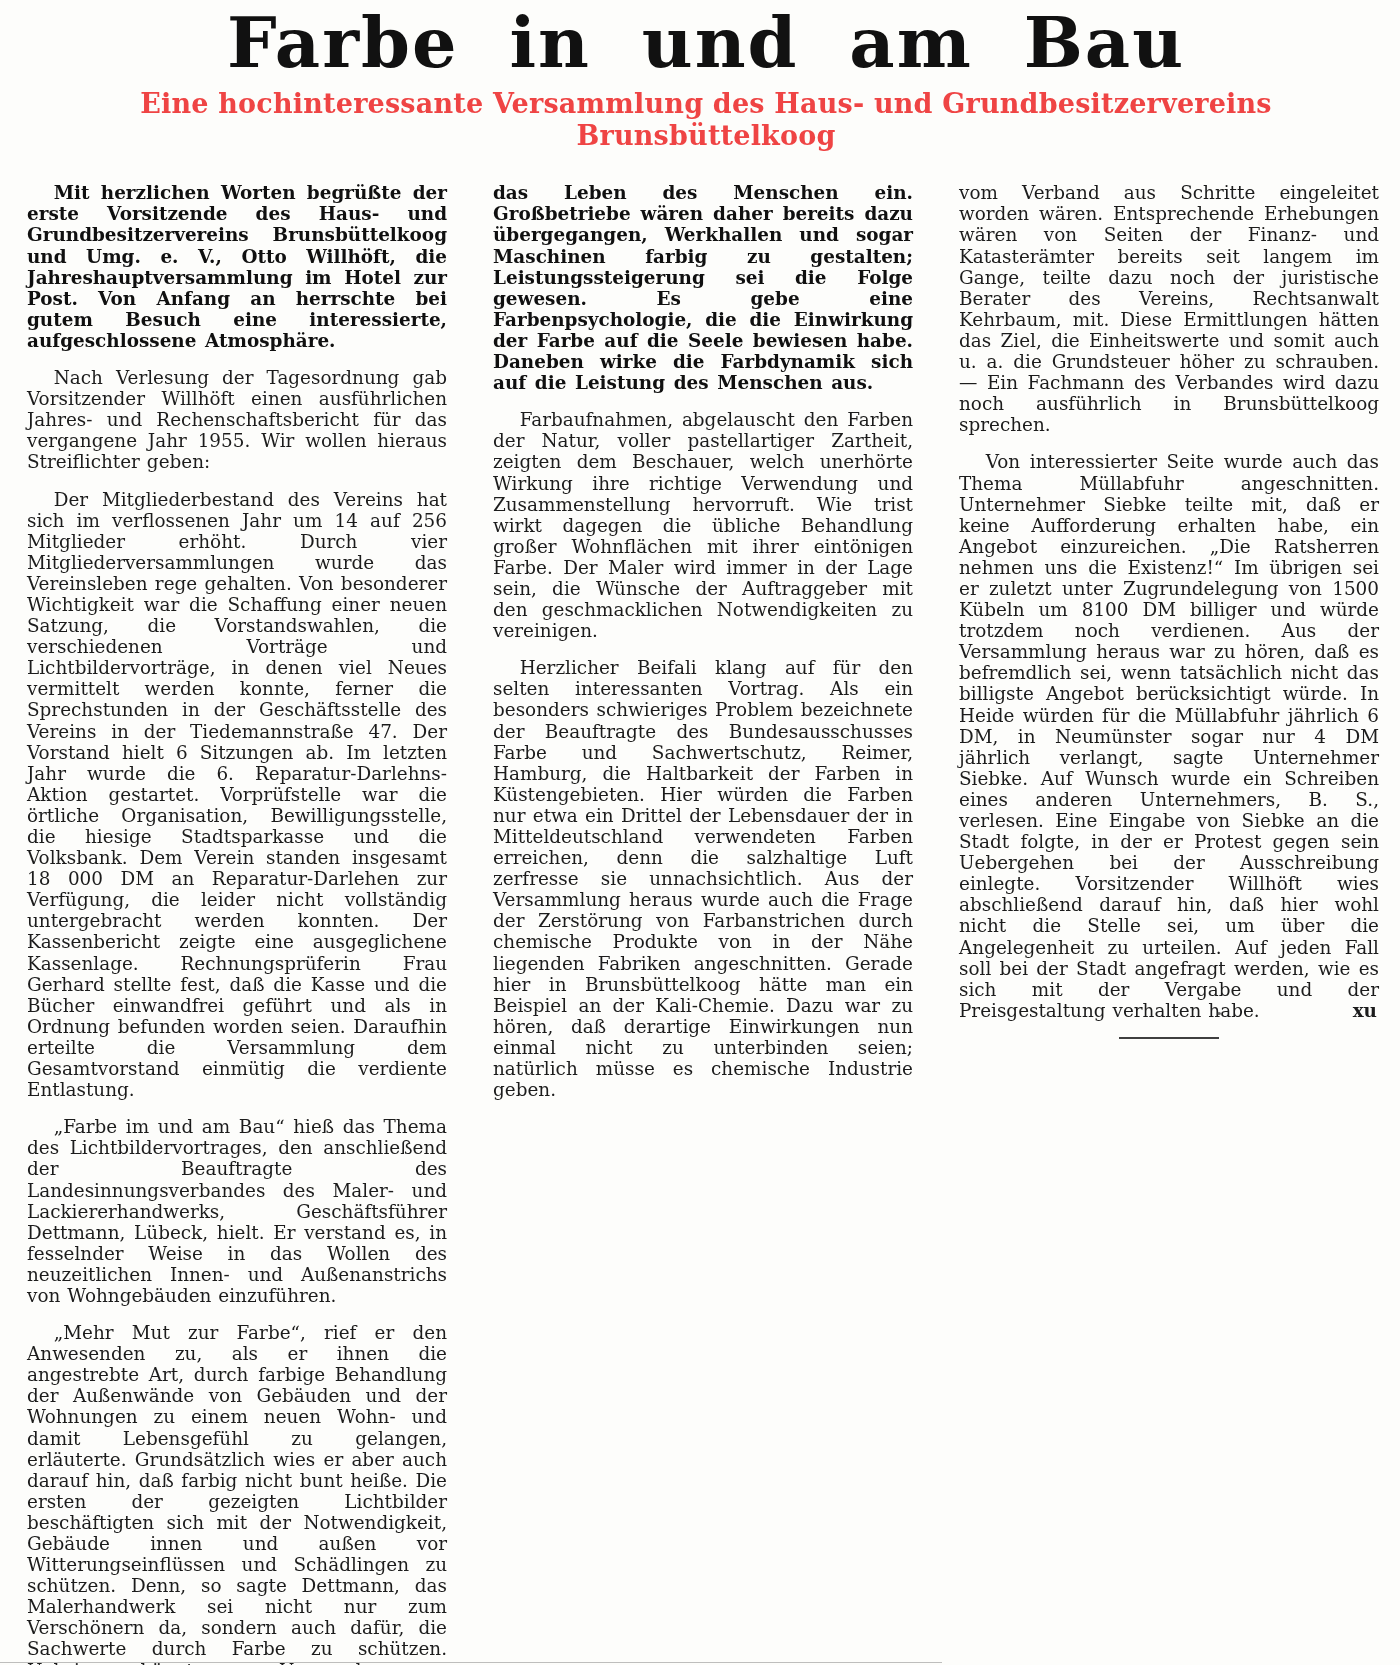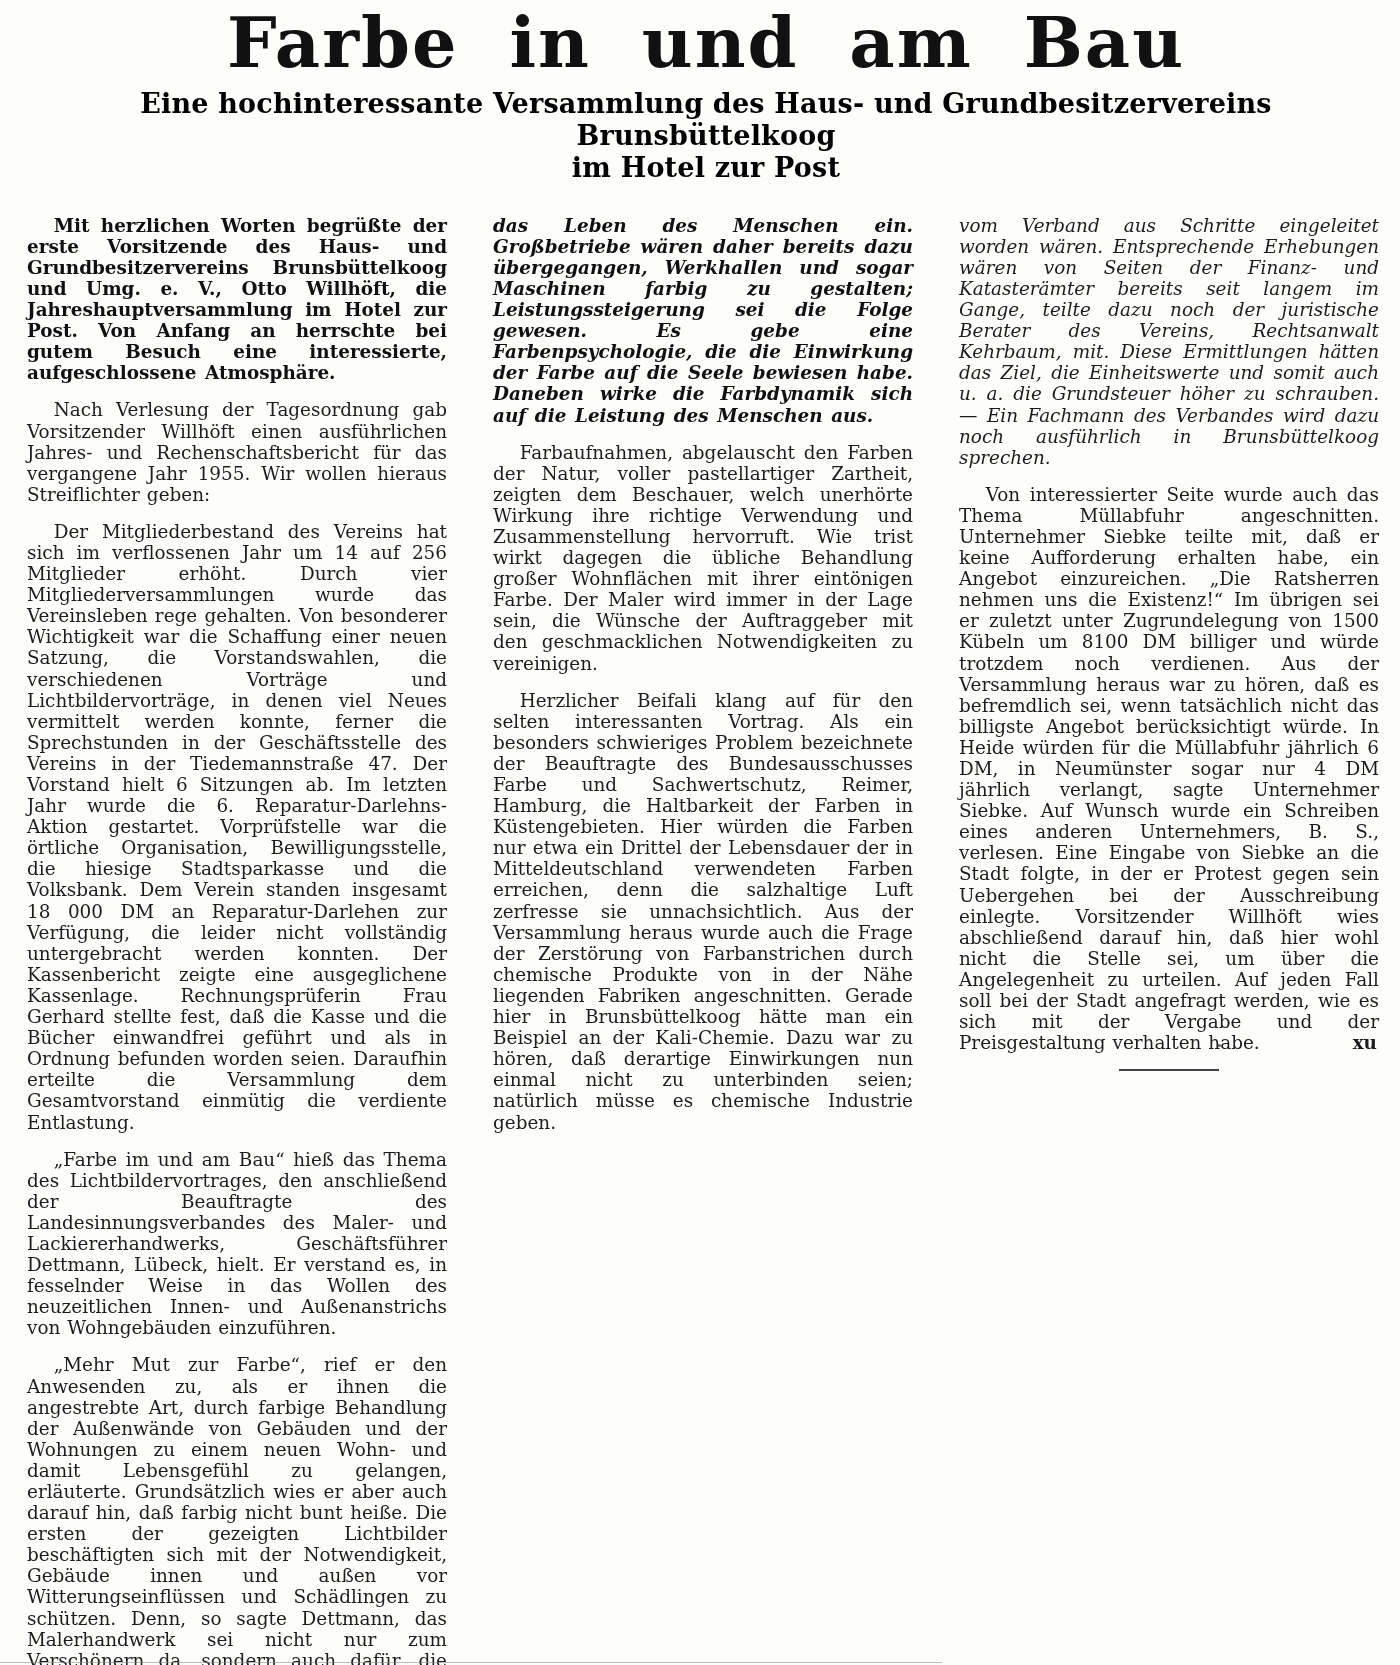--- a/index.html
+++ b/index.html
@@ -32,21 +32,21 @@
     letter-spacing: 2px;
     word-spacing: 0.35em;
     color: #111;
   }
   .subhead {
     margin: 8px 6px 0 6px;
     font-weight: bold;
     font-size: 27px;
     line-height: 1.2;
     letter-spacing: 0.2px;
-    color: #000000;
+    color: #ef4444;
   }
   .subhead span { display: block; }
   
   .columns {
     display: flex;
     gap: 14px;
     padding: 14px 5px 0 5px;
     align-items: flex-start;
   }
   .col {
@@ -57,21 +57,21 @@
     text-align: justify;
     word-spacing: 0.06em;
     color: #1c1c1c;
   }
   .col p {
     margin: 16px;
     text-indent: 1.45em;
     hyphens: auto;
     -webkit-hyphens: auto;
   }
-  .col p.noindent { text-indent: 0; font-style: italic; }
+  .col p.noindent { text-indent: 0; }
   .col p.bold {
     font-weight: bold;
     color: #101010;
     word-spacing: 0.12em;
   }
   .col p.rel { position: relative; }
   .sig {
     position: absolute;
     right: 2px;
     bottom: 0;
@@ -106,21 +106,20 @@
 </style>
 </head>
 <body>
 
 <div class="page">
 
   <header class="masthead">
     <h1 class="headline">Farbe in und am Bau</h1>
     <h2 class="subhead">
       <span>Eine hochinteressante Versammlung des Haus- und Grundbesitzervereins Brunsbüttelkoog</span>
-      <span>im Hotel zur Post</span>
     </h2>
   </header>
 
   <div class="columns">
     <div class="col">
         <p class="bold ">Mit herzlichen Worten begrüßte der erste Vorsitzende des Haus- und Grundbesitzervereins Brunsbüttelkoog und Umg. e. V., Otto Willhöft, die Jahreshauptversammlung im Hotel zur Post. Von Anfang an herrschte bei gutem Besuch eine interessierte, aufgeschlossene Atmosphäre.</p>
         <p class="">Nach Verlesung der Tagesordnung gab Vorsitzender Willhöft einen ausführlichen Jahres- und Rechenschaftsbericht für das vergangene Jahr 1955. Wir wollen hieraus Streiflichter geben:</p>
         <p class="">Der Mitgliederbestand des Vereins hat sich im verflossenen Jahr um 14 auf 256 Mitglieder erhöht. Durch vier Mitgliederversammlungen wurde das Vereinsleben rege gehalten. Von besonderer Wichtigkeit war die Schaffung einer neuen Satzung, die Vorstandswahlen, die verschiedenen Vorträge und Lichtbildervorträge, in denen viel Neues vermittelt werden konnte, ferner die Sprechstunden in der Geschäftsstelle des Vereins in der Tiedemannstraße 47. Der Vorstand hielt 6 Sitzungen ab. Im letzten Jahr wurde die 6. Reparatur-Darlehns-Aktion gestartet. Vorprüfstelle war die örtliche Organisation, Bewilligungsstelle, die hiesige Stadtsparkasse und die Volksbank. Dem Verein standen insgesamt 18 000 DM an Reparatur-Darlehen zur Verfügung, die leider nicht vollständig untergebracht werden konnten. Der Kassenbericht zeigte eine ausgeglichene Kassenlage. Rechnungsprüferin Frau Gerhard stellte fest, daß die Kasse und die Bücher einwandfrei geführt und als in Ordnung befunden worden seien. Daraufhin erteilte die Versammlung dem Gesamtvorstand einmütig die verdiente Entlastung.</p>
         <p class="">„Farbe im und am Bau“ hieß das Thema des Lichtbildervortrages, den anschließend der Beauftragte des Landesinnungsverbandes des Maler- und Lackiererhandwerks, Geschäftsführer Dettmann, Lübeck, hielt. Er verstand es, in fesselnder Weise in das Wollen des neuzeitlichen Innen- und Außenanstrichs von Wohngebäuden einzuführen.</p>
         <p class="">„Mehr Mut zur Farbe“, rief er den Anwesenden zu, als er ihnen die angestrebte Art, durch farbige Behandlung der Außenwände von Gebäuden und der Wohnungen zu einem neuen Wohn- und damit Lebensgefühl zu gelangen, erläuterte. Grundsätzlich wies er aber auch darauf hin, daß farbig nicht bunt heiße. Die ersten der gezeigten Lichtbilder beschäftigten sich mit der Notwendigkeit, Gebäude innen und außen vor Witterungseinflüssen und Schädlingen zu schützen. Denn, so sagte Dettmann, das Malerhandwerk sei nicht nur zum Verschönern da, sondern auch dafür, die Sachwerte durch Farbe zu schützen. Uebrigens könnten zur Verwendung von Farbe auch Reparaturdarlehen herangezogen werden, denn es bedeute Raubbau am Hause, wenn z. B. die Außenflächen und die Fensterrahmen jahrelang ohne oder mit abblätternder Farbe belassen würden. Er warnte vor der Eigenmalerei, denn nur der fachkundige Malermeister wisse um die Geheimnisse der richtigen Farbenzusammensetzung, durch die erst die Farbe ihre Haltbarkeit gewinne.</p>

